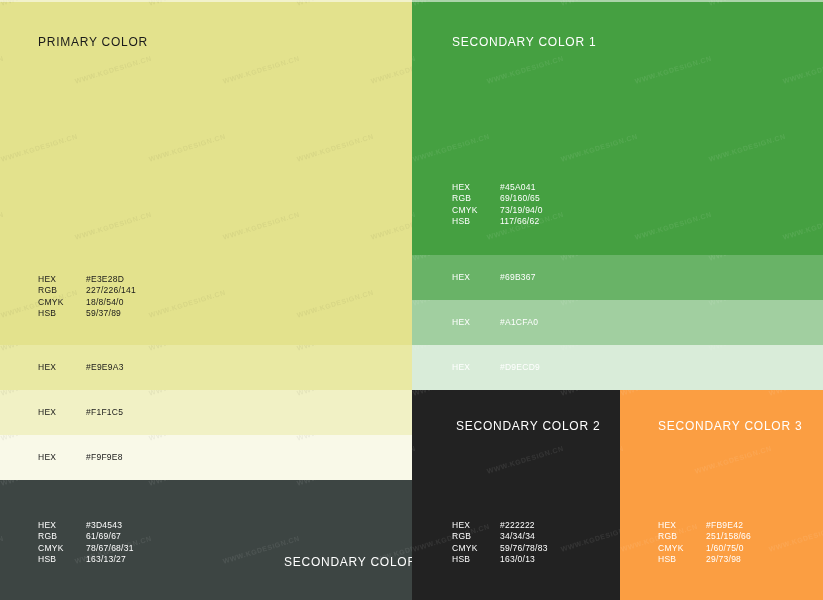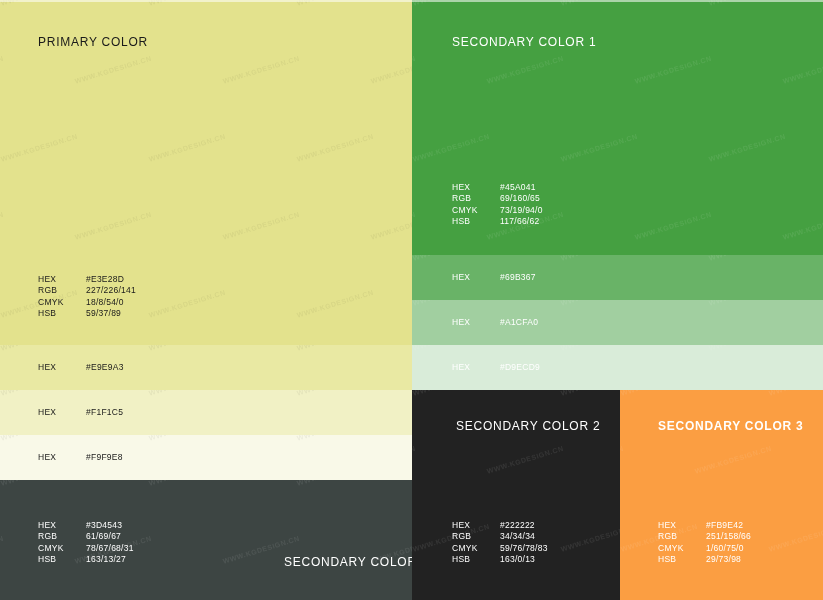--- a/index.html
+++ b/index.html
@@ -286,21 +286,21 @@
 
   <div class="panel" style="left:620px;top:390px;width:203px;height:210px;background:#FB9E42;">
     <div class="wm">
         <span style="left: 0px; top: 0px;">WWW.KGDESIGN.CN</span>
         <span style="left: 148px; top: 0px;">WWW.KGDESIGN.CN</span>
         <span style="left: -74px; top: 78px;">WWW.KGDESIGN.CN</span>
         <span style="left: 74px; top: 78px;">WWW.KGDESIGN.CN</span>
         <span style="left: 0px; top: 156px;">WWW.KGDESIGN.CN</span>
         <span style="left: 148px; top: 156px;">WWW.KGDESIGN.CN</span>
       </div>
-    <div class="sec-title" style="left:38px;top:29px;color:#ffffff;font-weight:bold;">SECONDARY COLOR 3</div>
+    <div class="sec-title" style="left:38px;top:29px;color:#ffffff;">SECONDARY COLOR 3</div>
     <div class="spec" style="left:38px;top:130px;color:#ffffff;">
       <div class="spec-row">
         <span class="spec-key">HEX</span>
         <span class="spec-val">#FB9E42</span>
       </div>
       <div class="spec-row">
         <span class="spec-key">RGB</span>
         <span class="spec-val">251/158/66</span>
       </div>
       <div class="spec-row">

